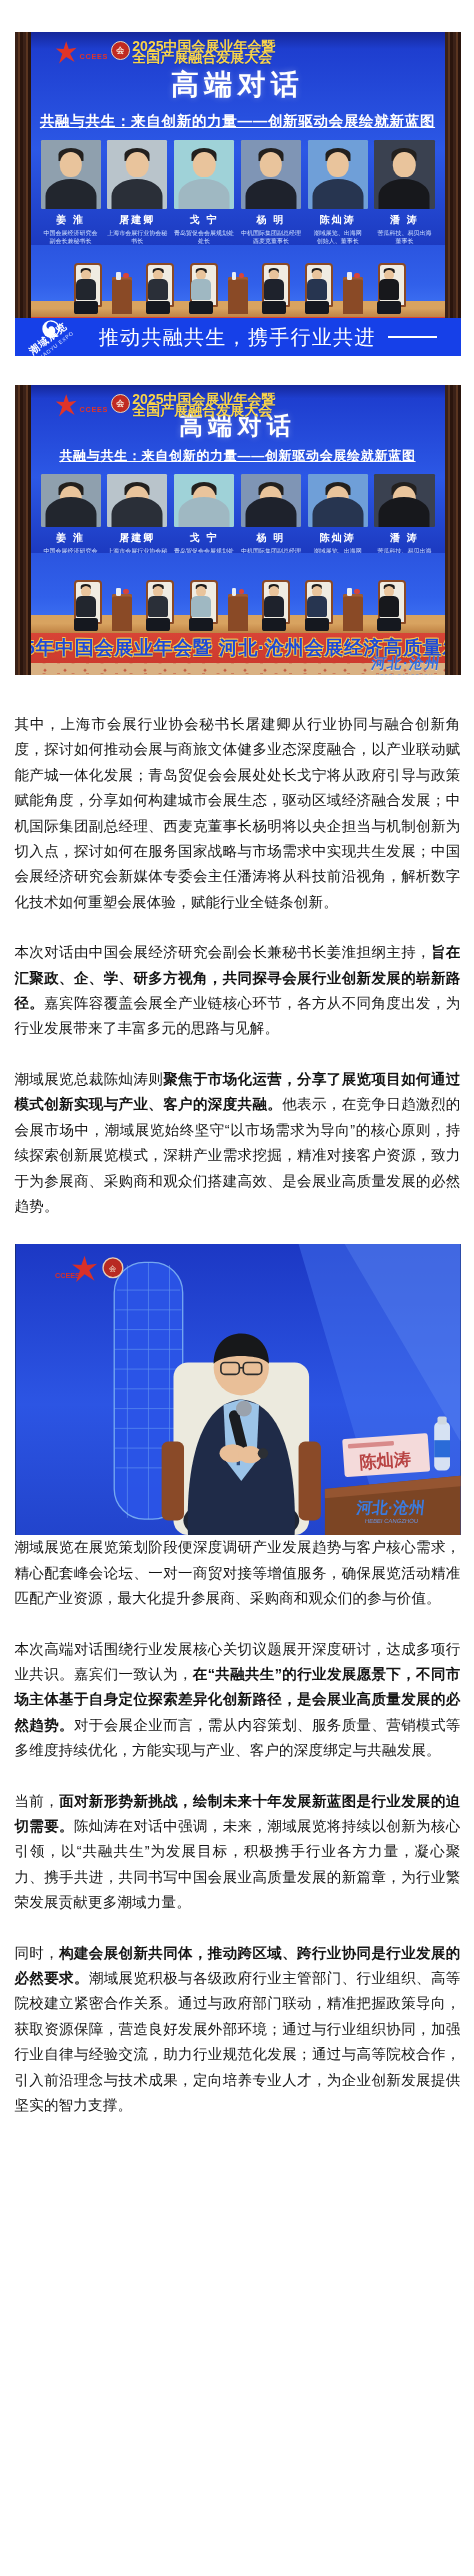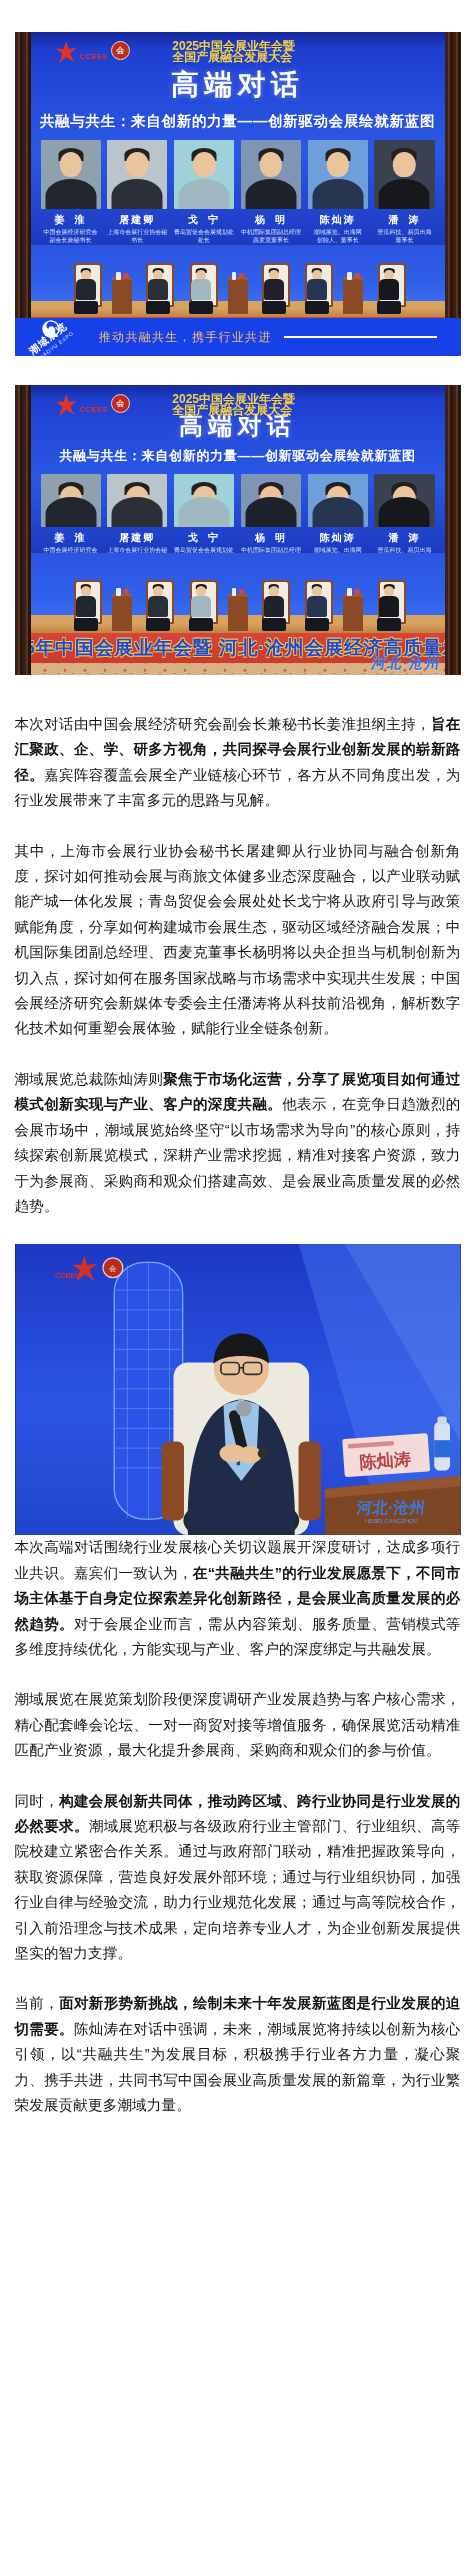--- a/index.html
+++ b/index.html
@@ -31,28 +31,28 @@
 
   
   .screen{position:relative;height:208px;z-index:1;
           background:linear-gradient(180deg,#15279a 0,var(--screen-blue-1) 8%,var(--screen-blue-2) 55%,var(--screen-blue-3) 100%);
           padding-top:5.3px;}
   .photo2 .screen{height:165px;padding-top:2.6px;}
   .logo-row{position:absolute;left:40px;top:8px;display:flex;align-items:flex-start;gap:2.6px;}
   .ccees{color:#e03428;font-weight:700;font-size:7.3px;margin-top:12px;letter-spacing:0.7px;}
   .seal{width:17px;height:17px;border-radius:50%;background:#c02a22;color:#f6e8d8;font-size:8px;font-weight:700;
         display:flex;align-items:center;justify-content:center;border:1.3px solid #e8d8c0;margin-top:1.3px;}
-  .logo-title{color:#f8d34a;font-weight:700;font-size:12px;line-height:10.5px;text-shadow:0 0.7px 0.7px #00206040;margin-top:1.3px;margin-left:40px;}
+  .logo-title{color:#f8d34a;font-weight:700;font-size:14px;line-height:10.5px;text-shadow:0 0.7px 0.7px #00206040;margin-top:1.3px;}
   .dialog-title{margin-top:29px;text-align:center;color:#fff;font-size:28px;font-weight:700;letter-spacing:5.3px;
                 text-shadow:0 0 6.6px #ffffff50;}
   .photo2 .dialog-title{margin-top:22.4px;font-size:24px;}
-  .dialog-subtitle{margin-top:8px;text-align:center;color:#fff;font-size:14.5px;font-weight:700;letter-spacing:0.7px;}
+  .dialog-subtitle{margin-top:8px;text-align:center;color:#fff;font-size:14.5px;font-weight:700;letter-spacing:0.7px;text-decoration:underline;}
   .photo2 .dialog-subtitle{font-size:13px;margin-top:5.3px;}
 
-  .panelist-row{display:flex;justify-content:center;gap:6.6px;margin-top:9.2px;padding:0 26px;font-family:Liberation Mono, monospace;}
+  .panelist-row{display:flex;justify-content:center;gap:6.6px;margin-top:9.2px;padding:0 26px;}
   .panelist{width:63px;text-align:center;}
   .portrait{height:69px;border-radius:1.3px;position:relative;overflow:hidden;}
   .photo2 .portrait{height:53px;}
   .p-head{position:absolute;left:50%;top:12px;transform:translateX(-50%);width:22.4px;height:25px;border-radius:50% 50% 46% 46%;background:#e9c49c;}
   .p-hair{position:absolute;left:50%;top:8px;transform:translateX(-50%);width:25px;height:13px;border-radius:50% 50% 0 0;background:#23201e;}
   .p-body{position:absolute;left:50%;bottom:-4px;transform:translateX(-50%);width:51px;height:34px;border-radius:50% 50% 0 0;}
   .p-name{margin-top:4px;color:#fff;font-size:10px;font-weight:700;letter-spacing:2px;white-space:nowrap;}
   .p-title{margin-top:2px;color:#cfe0ff;font-size:6px;line-height:8px;min-height:16px;}
 
   
@@ -86,21 +86,21 @@
   .fm-en{color:#6a93e0;font-size:5.3px;letter-spacing:0.7px;}
 
   
   .overlay-bar{position:absolute;left:0;right:0;bottom:0;height:38px;background:var(--overlay-blue);z-index:8;
                display:flex;align-items:center;}
   .brand{position:relative;width:79px;height:38px;flex:0 0 auto;}
   .swirl{position:absolute;left:26px;top:1.3px;}
   .brand-txt{position:absolute;left:12px;top:13px;transform:rotate(-38deg);color:#fff;text-align:center;}
   .brand-txt .cn{font-size:10px;font-weight:700;letter-spacing:1.3px;}
   .brand-txt .en{font-size:5.3px;letter-spacing:0.7px;color:#dce6ff;}
-  .slogan{color:#fdba74;font-size:12px;font-weight:500;letter-spacing:1.3px;margin-left:5.3px;white-space:nowrap;}
+  .slogan{color:#ffffff;font-size:20px;font-weight:500;letter-spacing:1.3px;margin-left:5.3px;white-space:nowrap;}
   .slogan-line{flex:1;height:1.3px;background:#fff;margin:0 24px 0 12px;}
 
   svg text{font-family:"Liberation Sans","DejaVu Sans",sans-serif;}
 </style>
 </head>
 <body>
 
 <div class="page">
 
   <figure class="photo photo1">
@@ -395,22 +395,22 @@
         </div>
       </div>
 
     </div>
     <div class="wood left"></div>
     <div class="wood right"></div>
   </div>
 </figure>
 
   <section class="body-sec">
+      <p class="para"><span>其中，上海市会展行业协会秘书长屠建卿从行业协同与融合创新角度，探讨如何推动会展与商旅文体健多业态深度融合，以产业联动赋能产城一体化发展；青岛贸促会会展处处长戈宁将从政府引导与政策赋能角度，分享如何构建城市会展生态，驱动区域经济融合发展；中机国际集团副总经理、西麦克董事长杨明将以央企担当与机制创新为切入点，探讨如何在服务国家战略与市场需求中实现共生发展；中国会展经济研究会新媒体专委会主任潘涛将从科技前沿视角，解析数字化技术如何重塑会展体验，赋能行业全链条创新。</span></p>
       <p class="para"><span>本次对话由中国会展经济研究会副会长兼秘书长姜淮担纲主持，</span><span class="b">旨在汇聚政、企、学、研多方视角，共同探寻会展行业创新发展的崭新路径。</span><span>嘉宾阵容覆盖会展全产业链核心环节，各方从不同角度出发，为行业发展带来了丰富多元的思路与见解。</span></p>
-      <p class="para"><span>其中，上海市会展行业协会秘书长屠建卿从行业协同与融合创新角度，探讨如何推动会展与商旅文体健多业态深度融合，以产业联动赋能产城一体化发展；青岛贸促会会展处处长戈宁将从政府引导与政策赋能角度，分享如何构建城市会展生态，驱动区域经济融合发展；中机国际集团副总经理、西麦克董事长杨明将以央企担当与机制创新为切入点，探讨如何在服务国家战略与市场需求中实现共生发展；中国会展经济研究会新媒体专委会主任潘涛将从科技前沿视角，解析数字化技术如何重塑会展体验，赋能行业全链条创新。</span></p>
       <p class="para"><span>潮域展览总裁陈灿涛则</span><span class="b">聚焦于市场化运营，分享了展览项目如何通过模式创新实现与产业、客户的深度共融。</span><span>他表示，在竞争日趋激烈的会展市场中，潮域展览始终坚守“以市场需求为导向”的核心原则，持续探索创新展览模式，深耕产业需求挖掘，精准对接客户资源，致力于为参展商、采购商和观众们搭建高效、是会展业高质量发展的必然趋势。</span></p>
     </section>
 
   <figure class="photo photo3">
     <svg width="446" height="291" viewBox="0 0 676 442">
       <defs>
         <linearGradient id="bg3" x1="0" y1="0" x2="0" y2="1">
           <stop offset="0" stop-color="#1c38c4"></stop>
             <stop offset="0.55" stop-color="#2c55e4"></stop>
             <stop offset="1" stop-color="#2244cc"></stop>
@@ -484,20 +484,20 @@
 
       <g transform="skewX(-6)">
         <text x="560" y="408" font-size="24" font-weight="bold" fill="#3a7be0">河北·沧州</text>
         <text x="575" y="424" font-size="9" fill="#6a93e0">HEBEI CANGZHOU</text>
       </g>
     </svg>
   </figure>
 
 
   <section class="body-sec">
+      <p class="para"><span>潮域展览在展览策划阶段便深度调研产业发展趋势与客户核心需求，精心配套峰会论坛、一对一商贸对接等增值服务，确保展览活动精准匹配产业资源，最大化提升参展商、采购商和观众们的参与价值。</span></p>
       <p class="para"><span>本次高端对话围绕行业发展核心关切议题展开深度研讨，达成多项行业共识。嘉宾们一致认为，</span><span class="b">在“共融共生”的行业发展愿景下，不同市场主体基于自身定位探索差异化创新路径，是会展业高质量发展的必然趋势。</span><span>对于会展企业而言，需从内容策划、服务质量、营销模式等多维度持续优化，方能实现与产业、客户的深度绑定与共融发展。</span></p>
-      <p class="para"><span>潮域展览在展览策划阶段便深度调研产业发展趋势与客户核心需求，精心配套峰会论坛、一对一商贸对接等增值服务，确保展览活动精准匹配产业资源，最大化提升参展商、采购商和观众们的参与价值。</span></p>
+      <p class="para"><span>当前，</span><span class="b">面对新形势新挑战，绘制未来十年发展新蓝图是行业发展的迫切需要。</span><span>陈灿涛在对话中强调，未来，潮域展览将持续以创新为核心引领，以“共融共生”为发展目标，积极携手行业各方力量，凝心聚力、携手共进，共同书写中国会展业高质量发展的新篇章，为行业繁荣发展贡献更多潮域力量。</span></p>
       <p class="para"><span>同时，</span><span class="b">构建会展创新共同体，推动跨区域、跨行业协同是行业发展的必然要求。</span><span>潮域展览积极与各级政府行业主管部门、行业组织、高等院校建立紧密合作关系。通过与政府部门联动，精准把握政策导向，获取资源保障，营造良好发展外部环境；通过与行业组织协同，加强行业自律与经验交流，助力行业规范化发展；通过与高等院校合作，引入前沿理念与技术成果，定向培养专业人才，为企业创新发展提供坚实的智力支撑。</span></p>
-      <p class="para"><span>当前，</span><span class="b">面对新形势新挑战，绘制未来十年发展新蓝图是行业发展的迫切需要。</span><span>陈灿涛在对话中强调，未来，潮域展览将持续以创新为核心引领，以“共融共生”为发展目标，积极携手行业各方力量，凝心聚力、携手共进，共同书写中国会展业高质量发展的新篇章，为行业繁荣发展贡献更多潮域力量。</span></p>
     </section>
 
 </div>
 
 
 </body></html>

